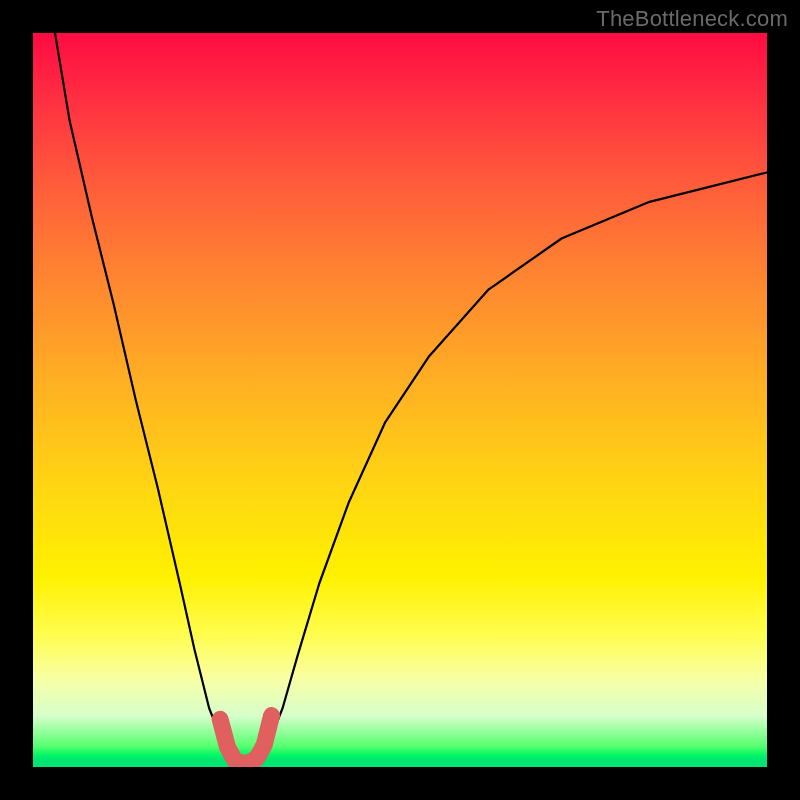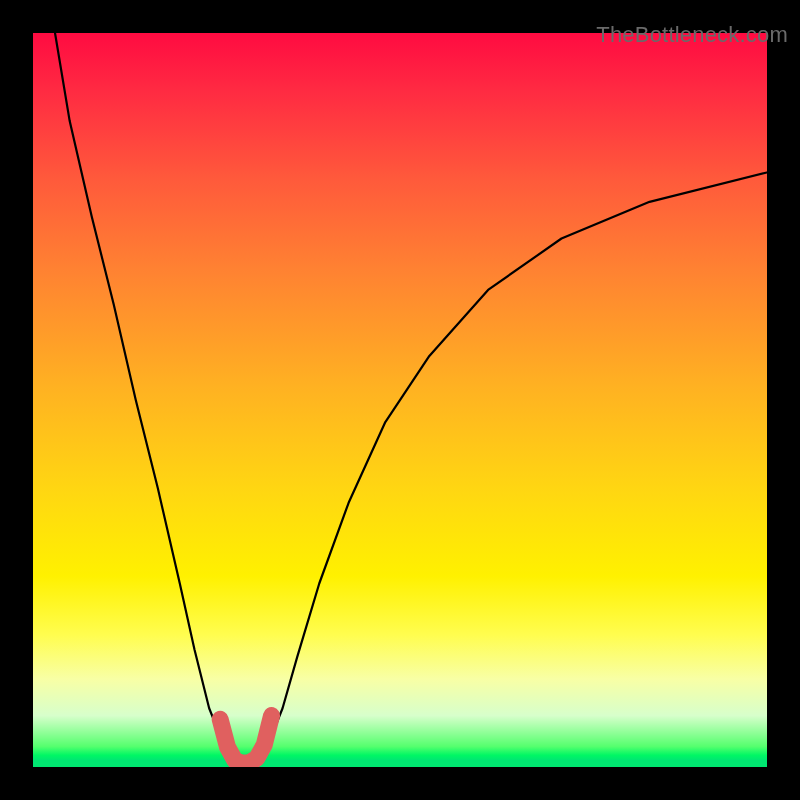--- a/index.html
+++ b/index.html
@@ -50,21 +50,21 @@
   }
   .curve-svg {
     position: absolute;
     left: 0;
     top: 0;
     width: 734px;
     height: 734px;
   }
   .watermark {
     position: absolute;
-    top: 22px;
+    top: 6px;
     right: 12px;
     font-family: Arial, Helvetica, sans-serif;
     font-size: 22px;
     font-weight: 400;
     color: #6a6a6a;
     letter-spacing: 0.2px;
   }
 </style>
 </head>
 <body>

